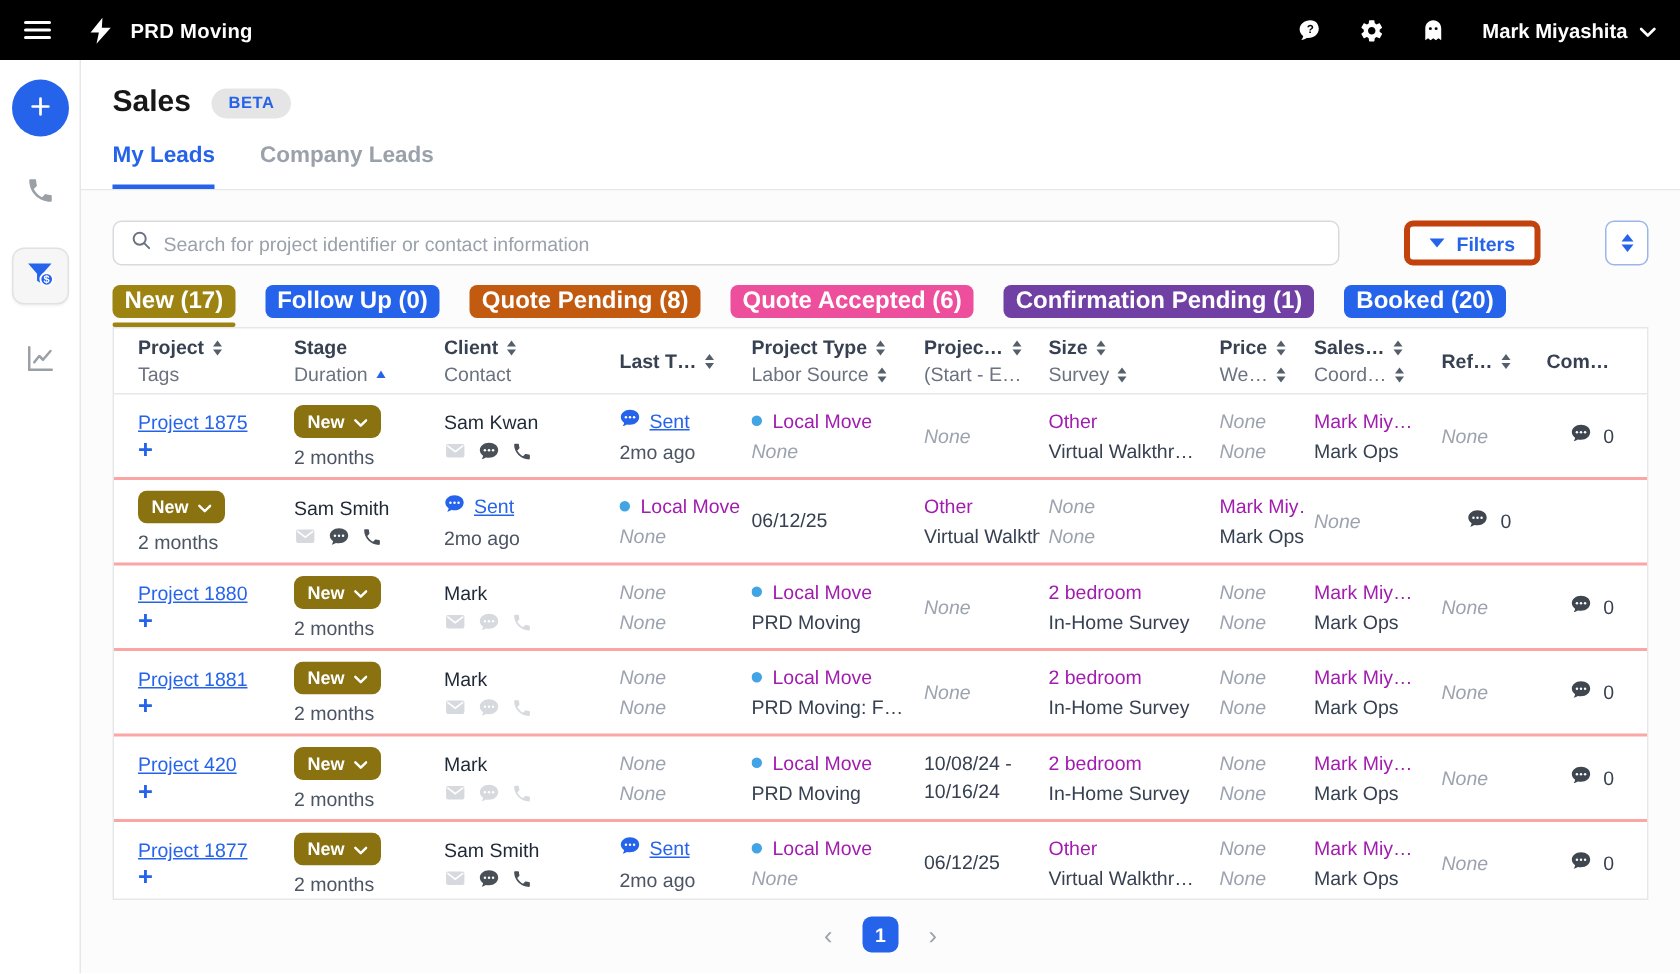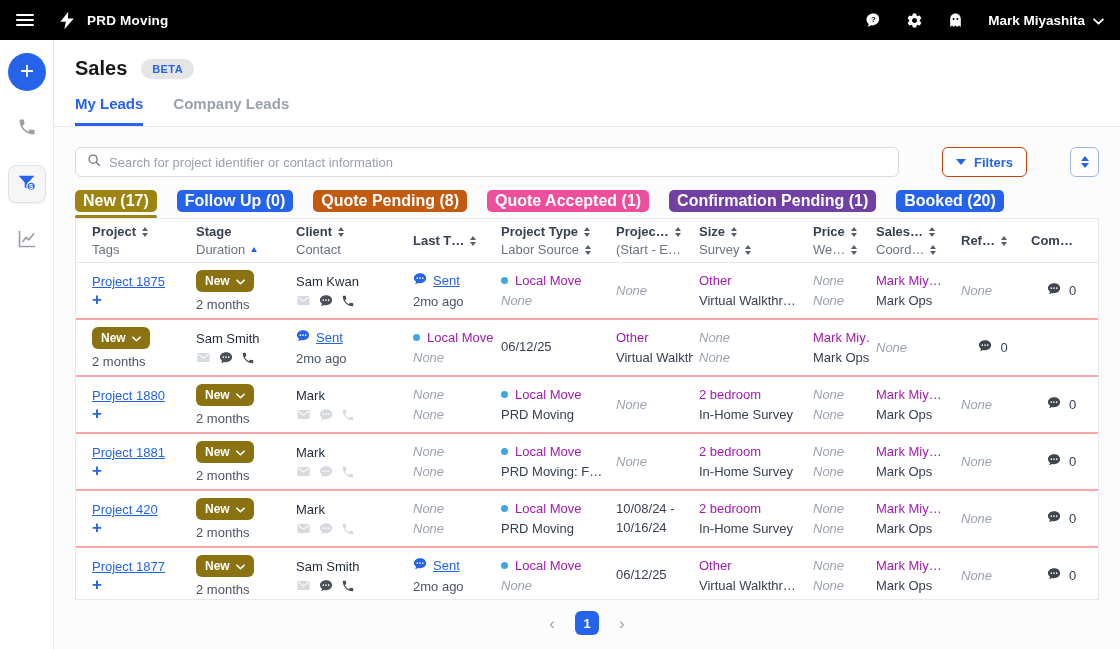--- a/index.html
+++ b/index.html
@@ -34,21 +34,21 @@
   .tab { font-size:15px; font-weight:600; color:#9aa1ab; padding:0 0 11px; border-bottom:3px solid transparent; }
   .tab.active { color:#2563eb; font-weight:bold; border-bottom-color:#2563eb; }
 
   .body-section { flex:1; background:#fcfcfc; display:flex; flex-direction:column; }
 
   
   .toolbar { display:flex; align-items:center; margin:20px 21px 0;gap:29px; }
   .searchbox { flex:1; height:30px; background:#fff; border:1px solid #d7dade; border-radius:6px; display:flex; align-items:center; gap:8px; padding:0 11px; }
   .searchbox input { flex:1; border:none; outline:none; font-size:13px; color:#374151; background:transparent; font-family:inherit; }
   .searchbox input::placeholder { color:#9aa1ab; }
-  .filters-btn { margin-left:14px; height:30px; padding:0 13px; background:#fff; border:1px solid #c2410c; border-radius:6px; color:#2563eb; font-size:13px; font-weight:bold; display:flex; align-items:center; gap:8px; }
+  .filters-btn { margin-left:14px; height:30px; padding:0 13px; background:#fff; border:4px solid #c2410c; border-radius:6px; color:#2563eb; font-size:13px; font-weight:bold; display:flex; align-items:center; gap:8px; }
   .f-tri { width:0; height:0; border-left:5px solid transparent; border-right:5px solid transparent; border-top:6px solid #2563eb; }
   .sort-btn { margin-left:14px; width:29px; height:30px; background:#fff; border:1px solid #9db6ea; border-radius:6px; display:flex; flex-direction:column; align-items:center; justify-content:center; gap:2px; }
   .sort-btn i { width:0; height:0; border-left:4px solid transparent; border-right:4px solid transparent; }
   .sort-btn .u { border-bottom:5px solid #2563eb; } .sort-btn .d { border-top:5px solid #2563eb; }
 
   
   .chips { display:flex; gap:20px; margin:13px 21px 6px; }
   .chip { position:relative; height:22px; padding:0 8px; border-radius:5px; color:#fff; font-size:16px; font-weight:bold; display:flex; align-items:center; }
   .chip.active::after { content:""; position:absolute; left:0; right:0; top:calc(100% + 3px); height:3px; border-radius:2px; background:var(--chip-color); }
 
@@ -196,21 +196,21 @@
         <button class="sort-btn">
           <i class="u"></i>
             <i class="d"></i>
         </button>
       </div>
 
       <div class="chips">
           <button class="chip active" style="background: rgb(156, 131, 18); --chip-color: #9c8312;">New (17)</button>
           <button class="chip" style="background: rgb(37, 99, 235); --chip-color: #2563eb;">Follow Up (0)</button>
           <button class="chip" style="background: rgb(194, 90, 16); --chip-color: #c25a10;">Quote Pending (8)</button>
-          <button class="chip" style="background: rgb(238, 79, 157); --chip-color: #ee4f9d;">Quote Accepted (1)</button>
+          <button class="chip" style="background: rgb(238, 79, 157); --chip-color: #ee4f9d;">Quote Accepted (6)</button>
           <button class="chip" style="background: rgb(112, 64, 164); --chip-color: #7040a4;">Confirmation Pending (1)</button>
           <button class="chip" style="background: rgb(37, 99, 235); --chip-color: #2563eb;">Booked (20)</button>
         </div>
 
       <div class="table">
         <div class="thead">
             <div class="th">
               <div class="th-l1">
                 <span>Project</span>
                 <span class="sorter">

